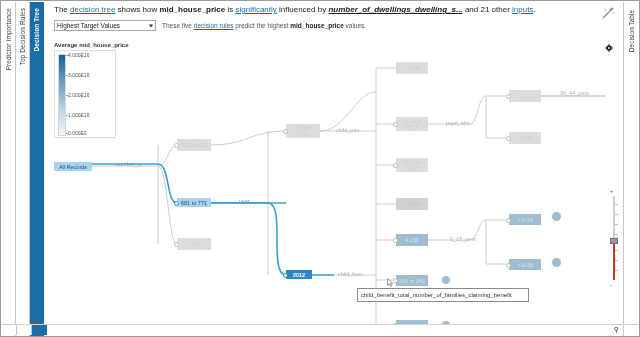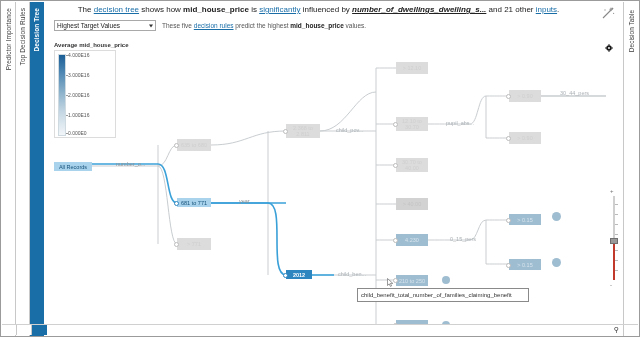--- a/index.html
+++ b/index.html
@@ -44,21 +44,21 @@
 
   
   .canvas{
     position:absolute;left:45px;top:1px;right:16px;bottom:12px;
     background:#ffffff;overflow:hidden;
   }
 
   
   .headline{
     position:absolute;left:8px;top:3px;right:40px;
-    font-size:8px;color:#222;text-align:center;white-space:nowrap;
+    font-size:8px;color:#222;text-align:left;white-space:nowrap;
   }
   .headline .u{text-decoration:underline;color:#1a6ea8;}
   .headline .b{font-weight:bold;}
   .headline .bi{font-weight:bold;font-style:italic;text-decoration:underline;}
 
   .subrow{
     position:absolute;left:8px;top:18px;display:flex;align-items:center;gap:6px;
   }
   .dd{
     width:102px;height:11px;border:1px solid #a9a9a9;background:#fff;

